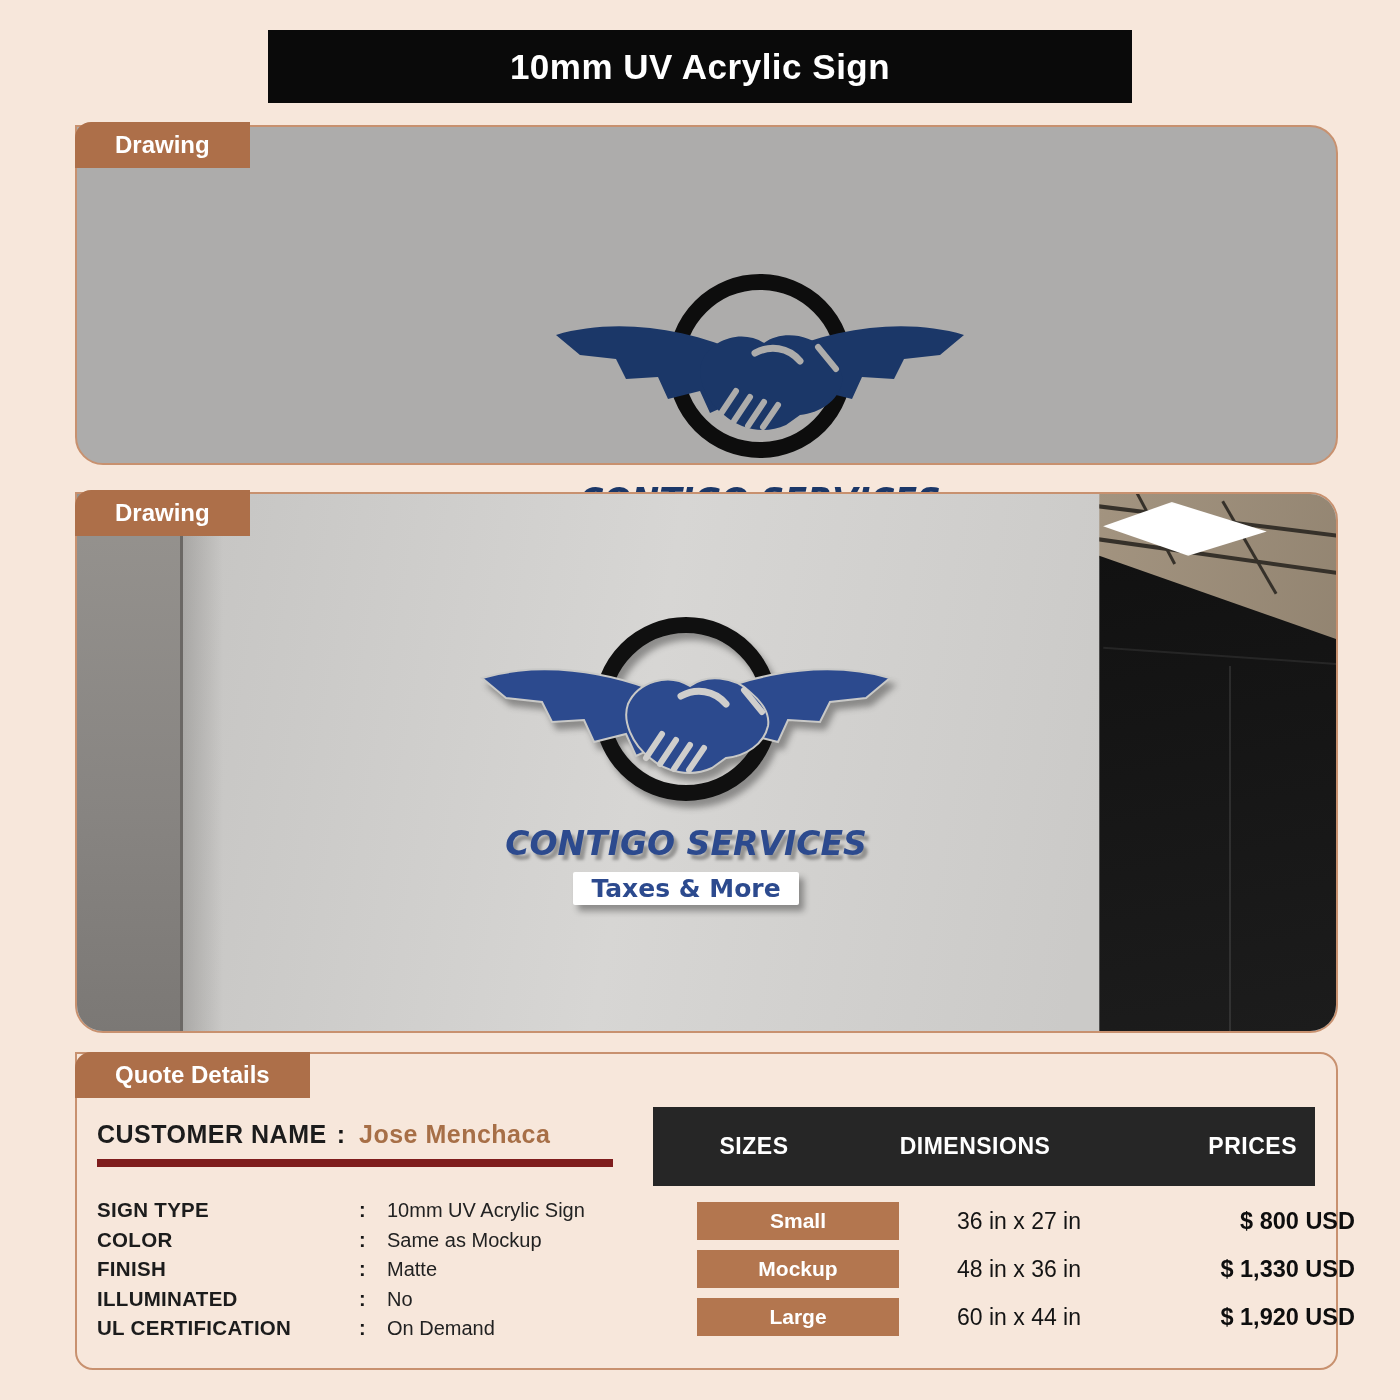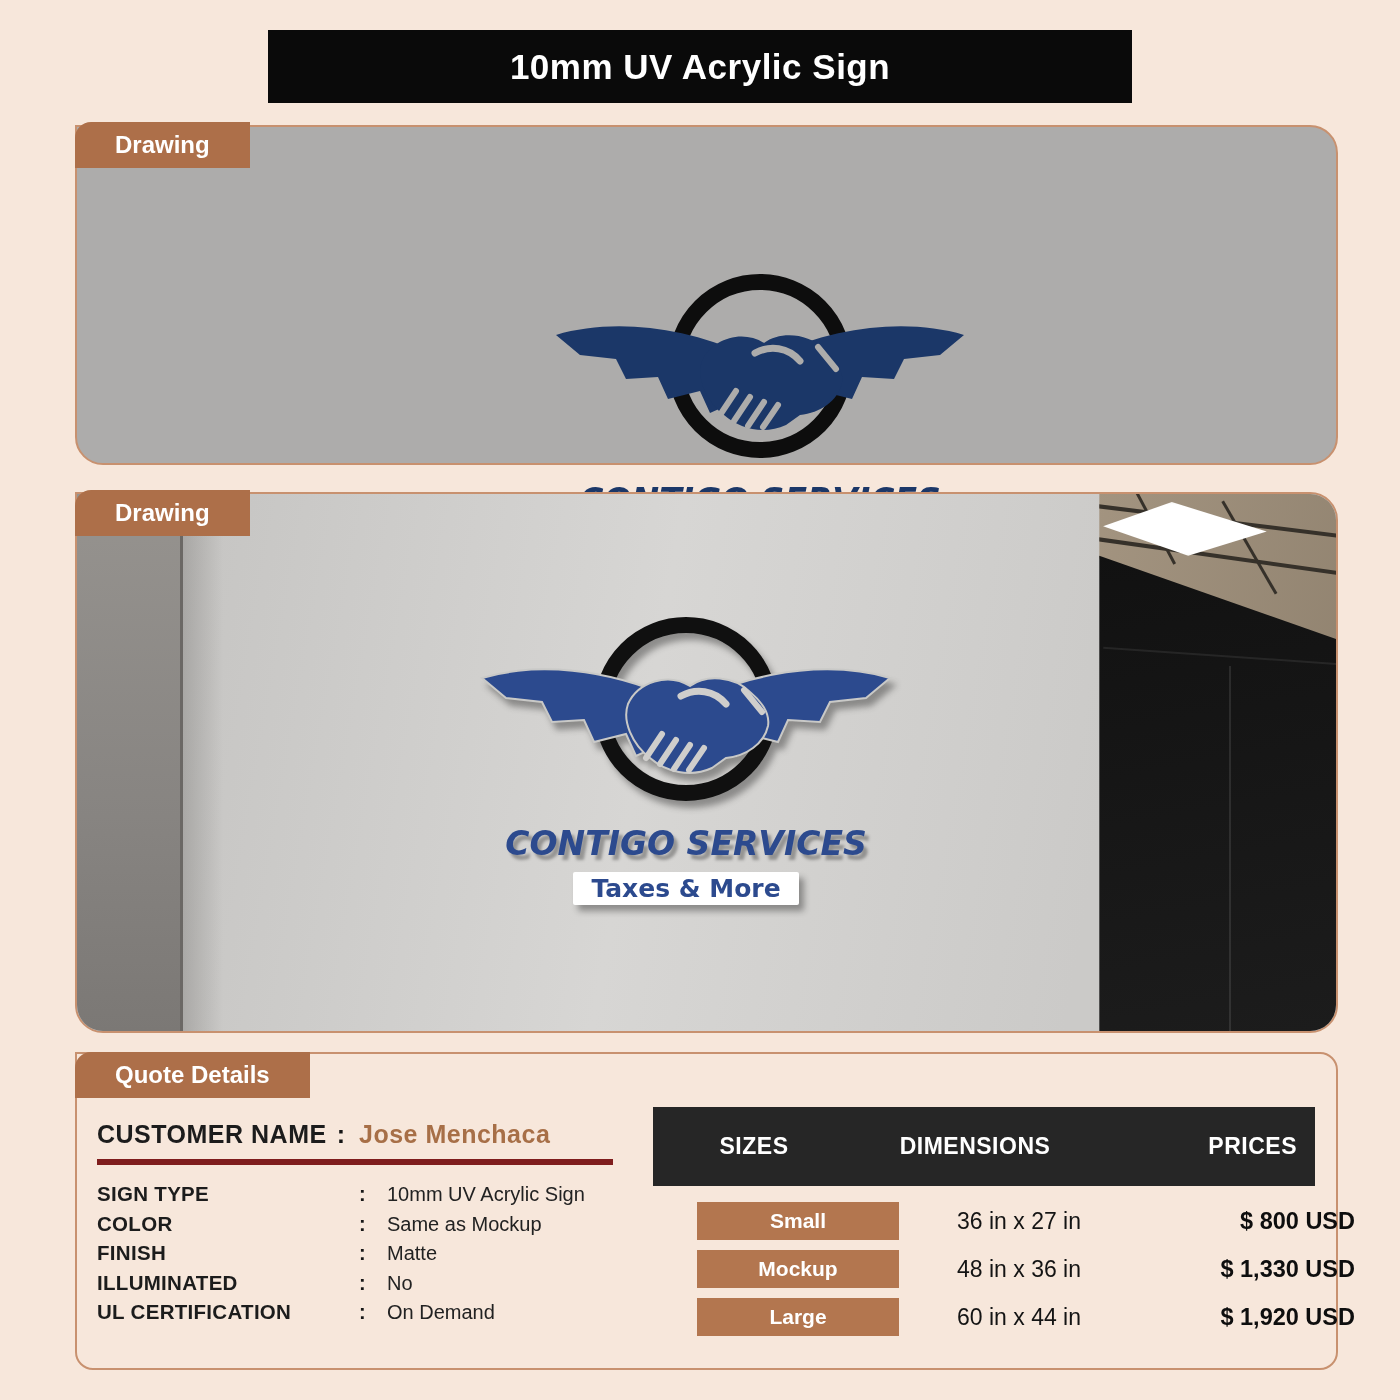--- a/index.html
+++ b/index.html
@@ -92,28 +92,28 @@
     clip-path:polygon(81.2% 11.5%,100% 27%,100% 100%,81.2% 100%);
     background:linear-gradient(170deg,#2b2b2b 0%,#111111 30%,#1c1c1c 100%);}
   .dark-seam-v{position:absolute;left:91.5%;top:32%;width:2px;height:68%;
     background:rgba(255,255,255,.10);}
   .dark-seam-h{position:absolute;left:81.5%;top:30%;width:19%;height:2px;
     background:rgba(255,255,255,.08);transform:rotate(4deg);}
 
   
   .customer-row{
     left:20px;top:66px;width:516px;
-    border-bottom:6px solid #7f1d1d;padding-bottom:10px;
+    border-bottom:8px solid #7f1d1d;padding-bottom:10px;
     display:flex;align-items:flex-start;white-space:nowrap;
   }
   .customer-label{font-size:25px;font-weight:bold;color:#1c1c1c;letter-spacing:.5px;}
   .customer-sep{font-size:25px;font-weight:bold;margin:0 14px 0 10px;}
   .customer-name{font-size:25px;font-weight:bold;color:#a76f47;letter-spacing:.5px;}
 
-  .fields{left:20px;top:128px;width:540px;}
+  .fields{left:20px;top:144px;width:540px;}
   .field-row{display:flex;align-items:baseline;margin-bottom:5.5px;}
   .field-label{width:262px;font-size:20.5px;font-weight:bold;color:#1c1c1c;letter-spacing:.3px;}
   .field-sep{width:28px;font-size:20px;font-weight:bold;}
   .field-value{font-size:20px;color:#222;}
 
   .price-table{left:576px;top:53px;width:662px;}
   .pt-header{
     height:79px;background:#262626;display:grid;
     grid-template-columns:202px 240px 220px;align-items:center;
   }

